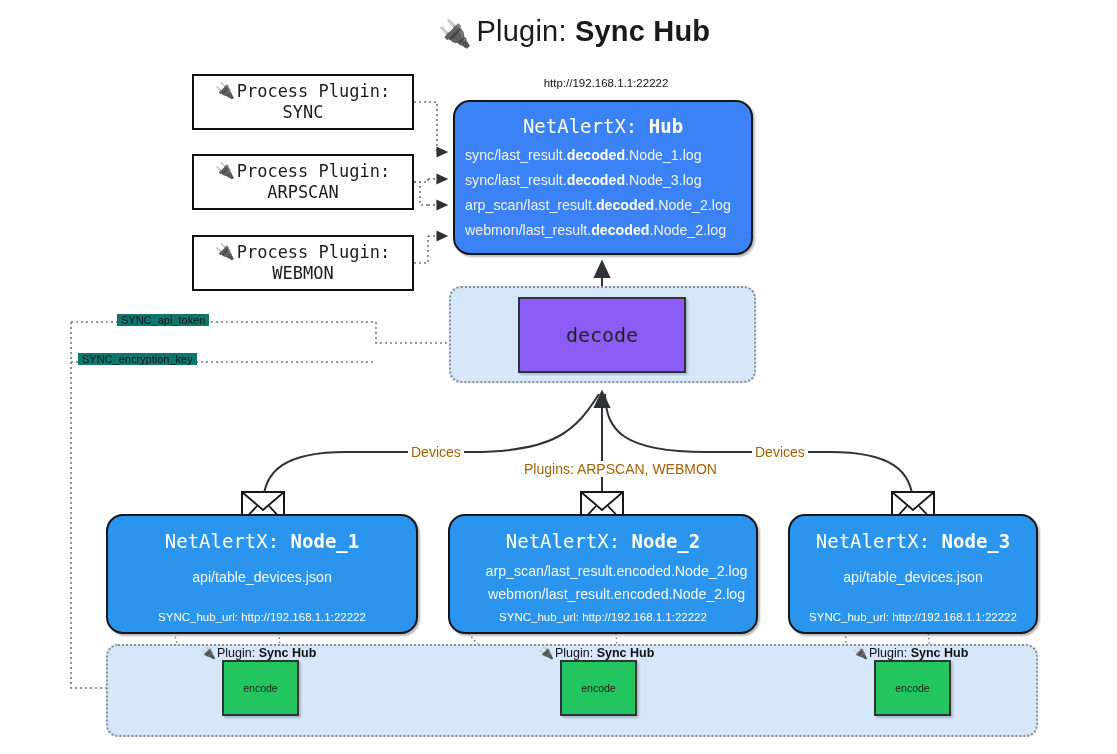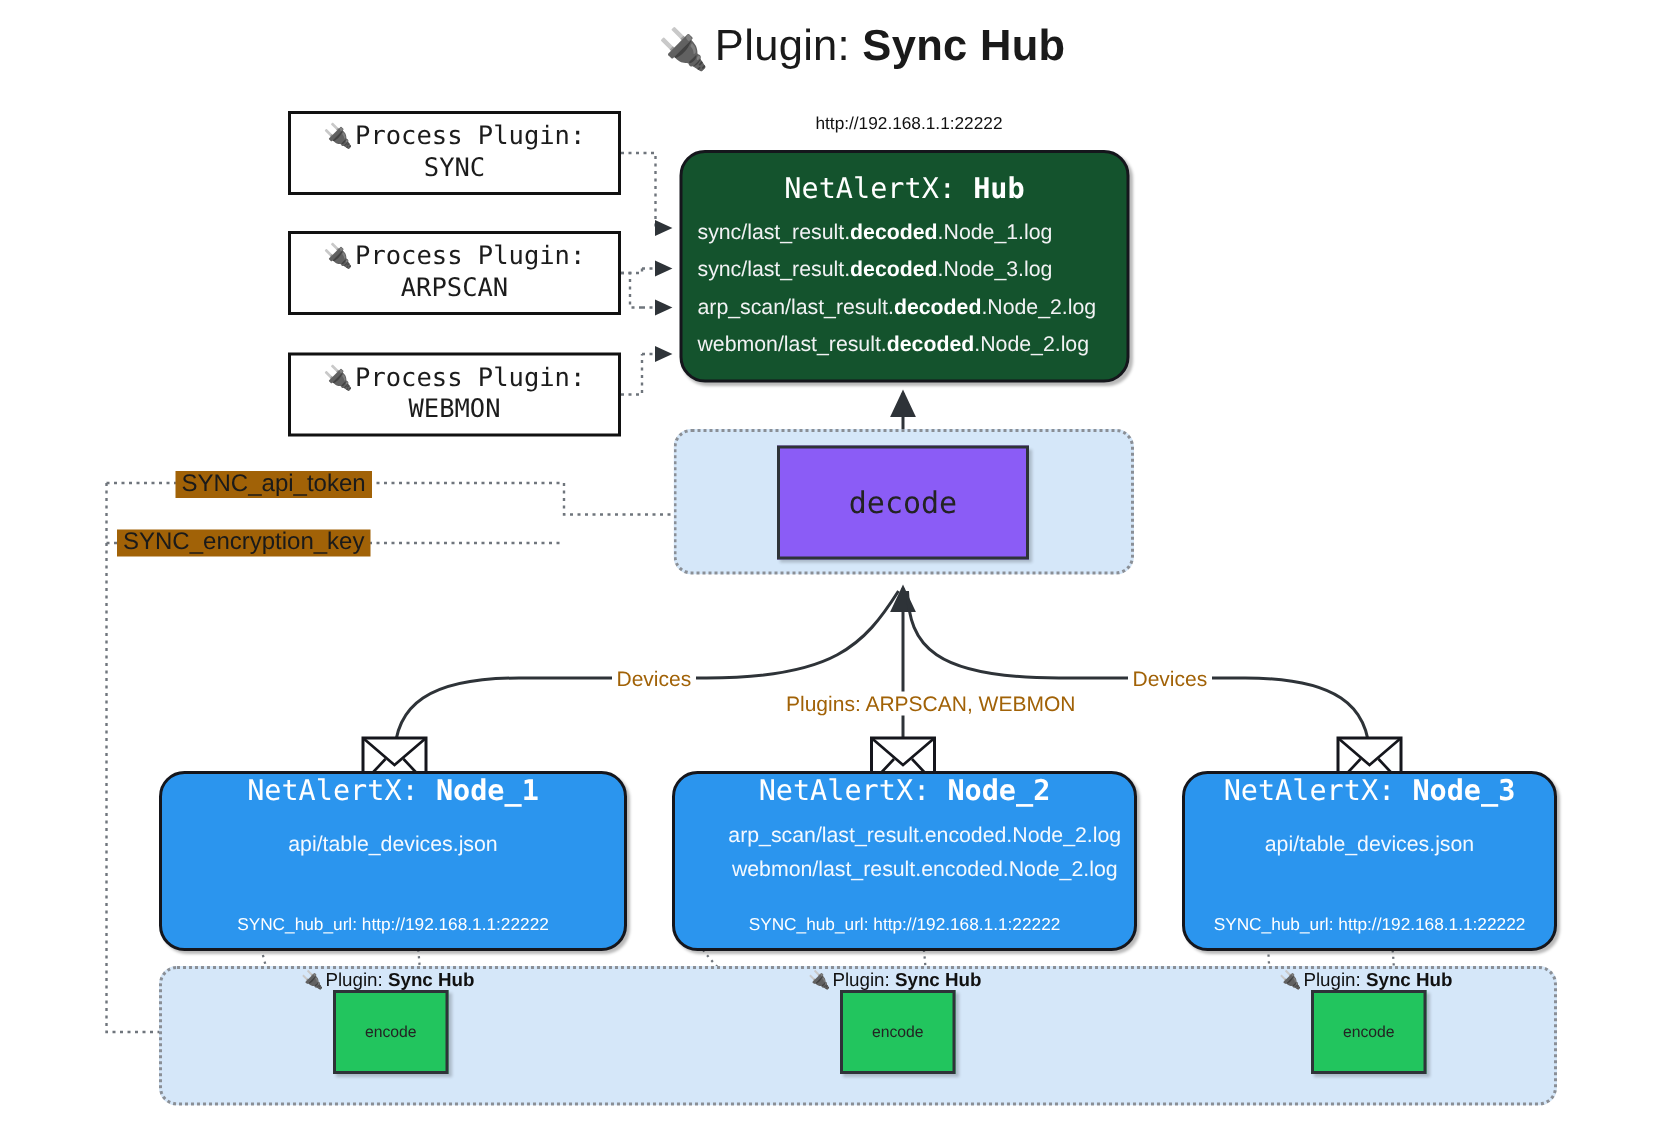--- a/index.html
+++ b/index.html
@@ -22,54 +22,54 @@
            display:flex;flex-direction:column;align-items:center;justify-content:center;
            font-family:"DejaVu Sans Mono","Liberation Mono",monospace;
            font-size:17px;color:#1c1c1c;line-height:1.25;}
   .procbox .l1{display:flex;align-items:center;}
   .procbox .l1 .pg{font-size:16px;margin-right:1px;}
   #proc-sync{left:176px;top:74px;}
   #proc-arpscan{left:176px;top:154px;}
   #proc-webmon{left:176px;top:235px;}
 
   
-  #hub{left:437px;top:100px;width:300px;height:155px;background:#14532d;
+  #hub{left:437px;top:100px;width:300px;height:155px;background:#3b82f6;
        border:2px solid #15161c;border-radius:17px;
        box-shadow:2px 2px 2px rgba(0,0,0,.28);}
   #hub .hub-title{margin-top:13px;text-align:center;color:#fff;font-size:19px;
        font-family:"DejaVu Sans Mono","Liberation Mono",monospace;letter-spacing:0px;}
   #hub .hub-title b{font-weight:bold;}
   #hub .logline{color:#f2f2f4;font-size:14.2px;line-height:25px;white-space:nowrap;
        padding-left:10px;}
   #hub .logline b{font-weight:bold;color:#fff;}
   #hub .loglist{margin-top:6px;}
 
   
   #decode-wrap{left:433px;top:286px;width:307px;height:97px;background:#D5E7F9;
        border:2px dotted #8a8f96;border-radius:12px;}
   #decode-box{left:502px;top:297px;width:168px;height:76px;background:#8b5cf6;
        border:2px solid #2e3338;display:flex;align-items:center;justify-content:center;
        font-family:"DejaVu Sans Mono","Liberation Mono",monospace;font-size:20px;color:#232323;
        box-shadow:2px 2px 2px rgba(0,0,0,.2);}
 
   
-  .keylabel{font-size:16px;color:#1a1a1a;background:#a16207;padding:0 4px;white-space:nowrap;text-align:right;}
+  .keylabel{font-size:11px;color:#1a1a1a;background:#0f766e;padding:0 4px;white-space:nowrap;text-align:right;}
   #lbl-token{left:101px;top:314px;}
   #lbl-key{left:62px;top:353px;}
 
   
   .edgelabel{font-size:14px;color:#a16207;background:#fff;padding:0 3px;white-space:nowrap;}
   #lbl-dev-left{left:392px;top:444px;}
   #lbl-dev-right{left:736px;top:444px;}
   #lbl-plugins{left:505px;top:461px;}
 
   
   .nodebox{background:#2B95EE;border:2px solid #15161c;border-radius:17px;
            box-shadow:2px 2px 2px rgba(0,0,0,.28);color:#fff;}
-  .nodebox .n-title{text-align:center;margin-top:0;font-size:19px;
+  .nodebox .n-title{text-align:center;margin-top:14px;font-size:19px;
            font-family:"DejaVu Sans Mono","Liberation Mono",monospace;}
   .nodebox .n-title b{font-weight:bold;}
   .nodebox .n-line{text-align:center;font-size:14.2px;color:#f4f9ff;line-height:23px;
            white-space:nowrap;}
   .nodebox .n-lines{margin-top:14px;}
   .nodebox .n-foot{position:absolute;left:0;bottom:9px;width:100%;text-align:center;
            font-size:11.5px;color:#ffffff;white-space:nowrap;}
   #node1{left:90px;top:514px;width:312px;height:120px;}
   #node2{left:432px;top:514px;width:310px;height:120px;}
   #node3{left:772px;top:514px;width:250px;height:120px;}

